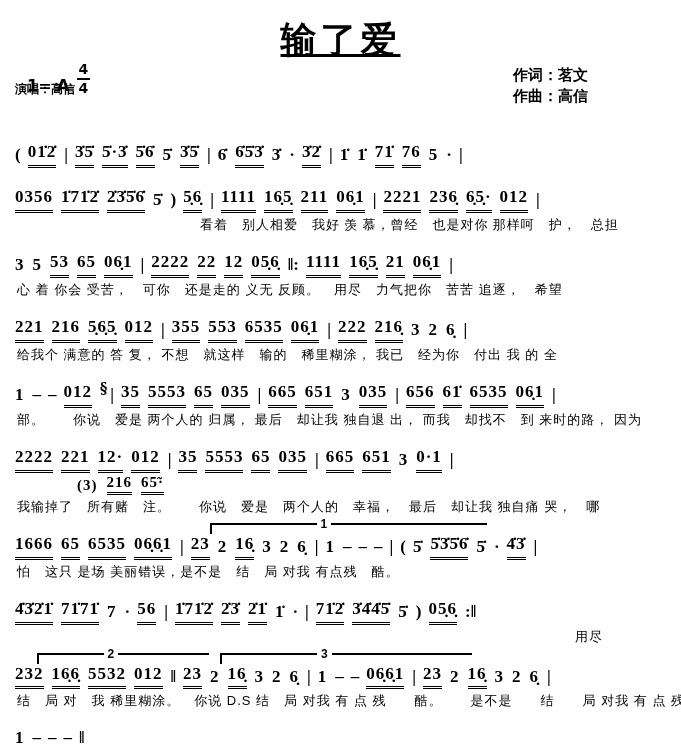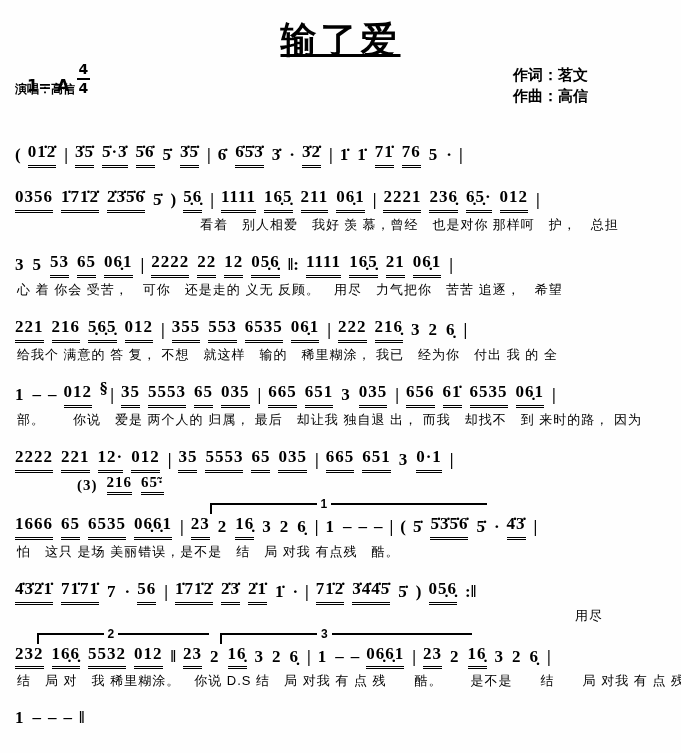--- a/index.html
+++ b/index.html
@@ -217,20 +217,21 @@
           <span class="token beam">651</span>
           <span class="token">3</span>
           <span class="token beam">0·1</span>
           <span class="token sym">|</span>
         </div>
         <div class="ossia" style="margin-left: 62px;">
           <span class="token">(3)</span>
           <span class="token beam">216</span>
           <span class="token beam">65̃·</span>
         </div>
+        <div class="lyrics" style="padding-left: 2px;">我输掉了　所有赌　注。　　你说　爱是　两个人的　幸福，　最后　却让我 独自痛 哭，　哪</div>
       </div>
       <div class="system">
         <div class="volta" style="left: 195px; width: 275px;">
           <span class="volta-label">1</span>
         </div>
         <div class="notation">
           <span class="token beam">1666</span>
           <span class="token beam">65</span>
           <span class="token beam">6535</span>
           <span class="token beam">06̣6̣1</span>
@@ -271,21 +272,21 @@
           <span class="token">1̇</span>
           <span class="token sym">·</span>
           <span class="token sym">|</span>
           <span class="token beam">71̇2̇</span>
           <span class="token beam">3̇4̇4̇5̇</span>
           <span class="token">5̇</span>
           <span class="token sym">)</span>
           <span class="token beam">05̣6̣</span>
           <span class="token sym">:‖</span>
         </div>
-        <div class="lyrics" style="padding-left: 560px; font-family: Liberation Mono, monospace;">用尽</div>
+        <div class="lyrics" style="padding-left: 560px;">用尽</div>
       </div>
       <div class="system">
         <div class="volta" style="left: 22px; width: 170px;">
           <span class="volta-label">2</span>
         </div>
         <div class="volta" style="left: 205px; width: 250px;">
           <span class="volta-label">3</span>
         </div>
         <div class="notation">
           <span class="token beam">232</span>

